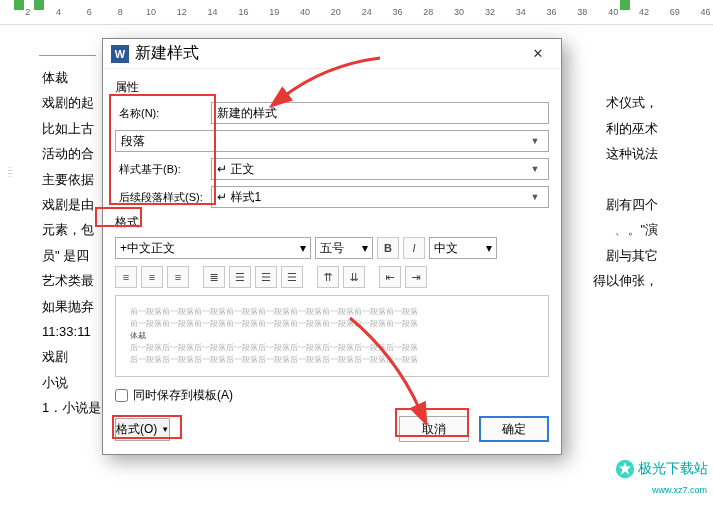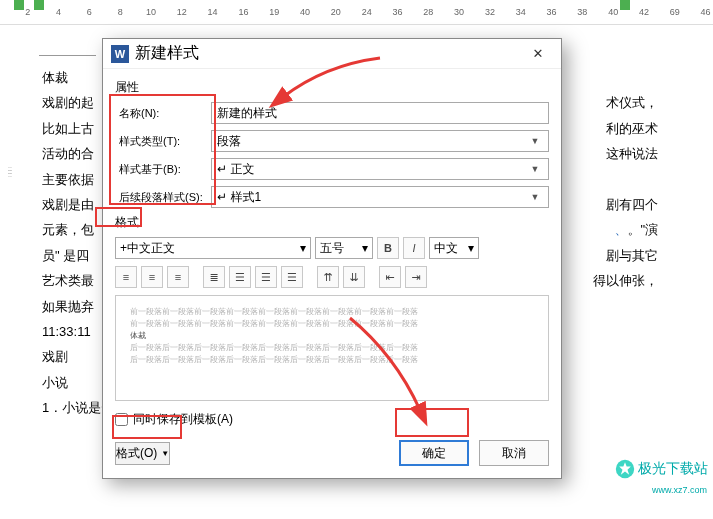--- a/index.html
+++ b/index.html
@@ -40,24 +40,24 @@
 .form-row .lbl{width:96px;padding-left:4px;font-size:11px;}
 .form-row .fld{flex:1;}
 .form-row input[type=text],.form-row .combo,.fmt-combo{width:100%;height:22px;border:1px solid #a9a9a9;padding:0 5px;font-size:12px;background:#fff;}
 .combo{position:relative;display:flex;align-items:center;justify-content:space-between;background:#f2f2f2;}
 .combo .arr{width:16px;text-align:center;color:#555;font-size:9px;}
 
 .fmt-row{display:flex;gap:4px;margin-bottom:7px;align-items:center;}
 .fmt-row .fmt-combo{flex:0 0 auto;display:flex;align-items:center;justify-content:space-between;padding:0 4px;background:#fff;}
 .fmt-combo.font{width:196px;}
 .fmt-combo.size{width:58px;}
-.fmt-combo.lang{width:50px;}
+.fmt-combo.lang{width:68px;}
 .tb{width:22px;height:22px;border:1px solid #c8c8c8;background:#fafafa;display:flex;align-items:center;justify-content:center;font-size:11px;color:#444;}
 
-.preview{border:1px solid #c8c8c8;background:#fff;height:106px;margin:2px 0 10px 0;padding:10px 14px;font-size:8px;color:#b0b0b0;line-height:12px;overflow:hidden;}
+.preview{border:1px solid #c8c8c8;background:#fff;height:82px;margin:2px 0 10px 0;padding:10px 14px;font-size:8px;color:#b0b0b0;line-height:12px;overflow:hidden;}
 .preview .dark{color:#555;font-weight:500;}
 
 .footer-row{display:flex;align-items:center;margin-top:6px;}
 .footer-row .chk{display:flex;align-items:center;gap:5px;font-size:12px;}
 .footer-row .chk input{width:13px;height:13px;}
 
 .btn-row{display:flex;gap:10px;margin-top:12px;align-items:center;}
 .fmt-btn{height:23px;border:1px solid #a9a9a9;background:#f3f3f3;padding:0 0;display:flex;align-items:center;gap:4px;font-size:12px;}
 .fmt-btn .arr{font-size:8px;}
 .spacer{flex:1;}
@@ -144,21 +144,20 @@
     <div class="close">✕</div>
   </div>
   <div class="dlg-body">
     <div class="grp-label">属性</div>
 
     <div class="form-row">
       <div class="lbl">名称(N):</div>
       <div class="fld"><input type="text" value="新建的样式" style=""></div>
     </div>
     <div class="form-row">
-      <div class="lbl">样式类型(T):</div>
       <div class="fld">
           <div class="combo">
             <span>段落</span>
             <span class="arr">▼</span>
           </div>
         </div>
     </div>
     <div class="form-row">
       <div class="lbl">样式基于(B):</div>
       <div class="fld">
@@ -232,22 +231,22 @@
         <span>同时保存到模板(A)</span>
       </label>
     </div>
 
     <div class="btn-row">
       <div class="fmt-btn">
           <span>格式(O)</span>
           <span class="arr">▼</span>
         </div>
       <div class="spacer"></div>
+      <button class="btn">取消</button>
       <button class="btn primary">确定</button>
-      <button class="btn">取消</button>
     </div>
   </div>
 </div>
 
 <div class="red-box" style="left:109px;top:94px;width:107px;height:111px;"></div>
 <div class="red-box" style="left:95px;top:207px;width:47px;height:20px;"></div>
 <div class="red-box" style="left:395px;top:408px;width:74px;height:29px;"></div>
 <div class="red-box" style="left:112px;top:415px;width:70px;height:24px;"></div>
 
 <div class="red-arrow" style="left:275px;top:55px;">

